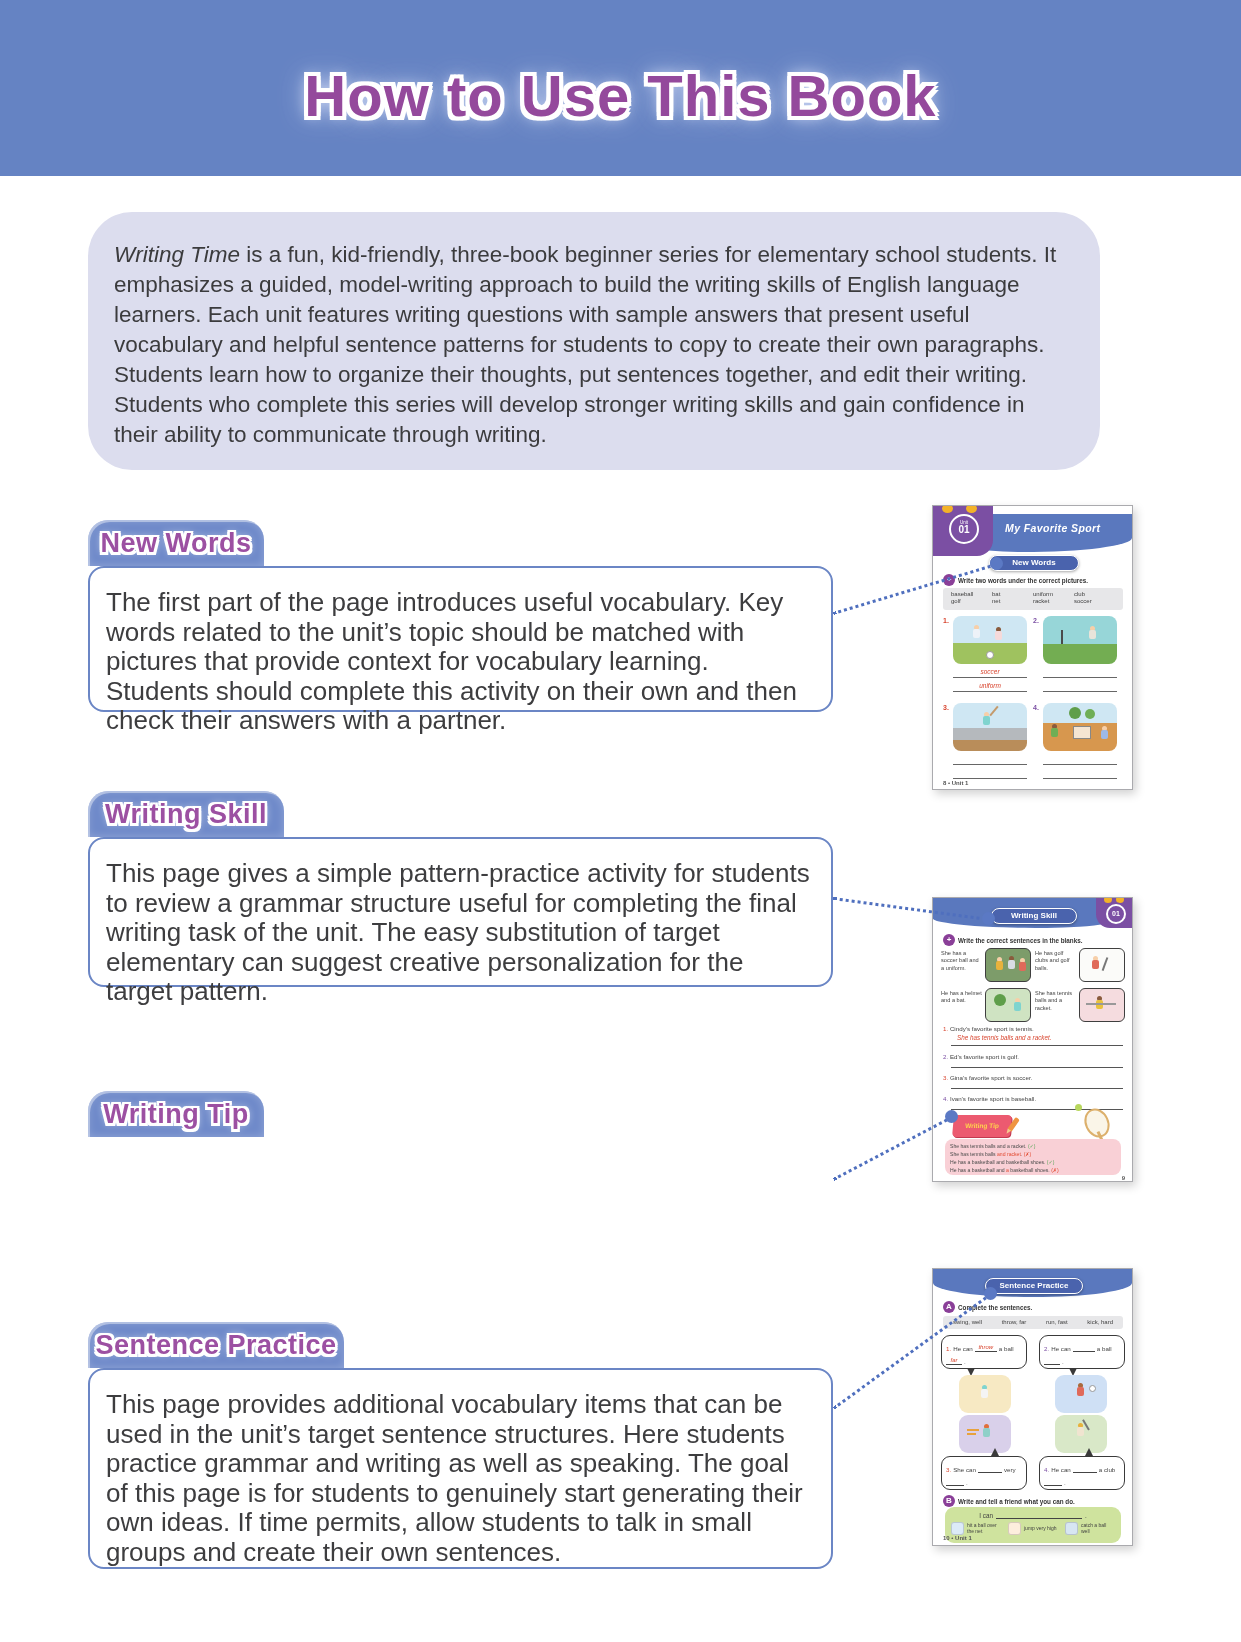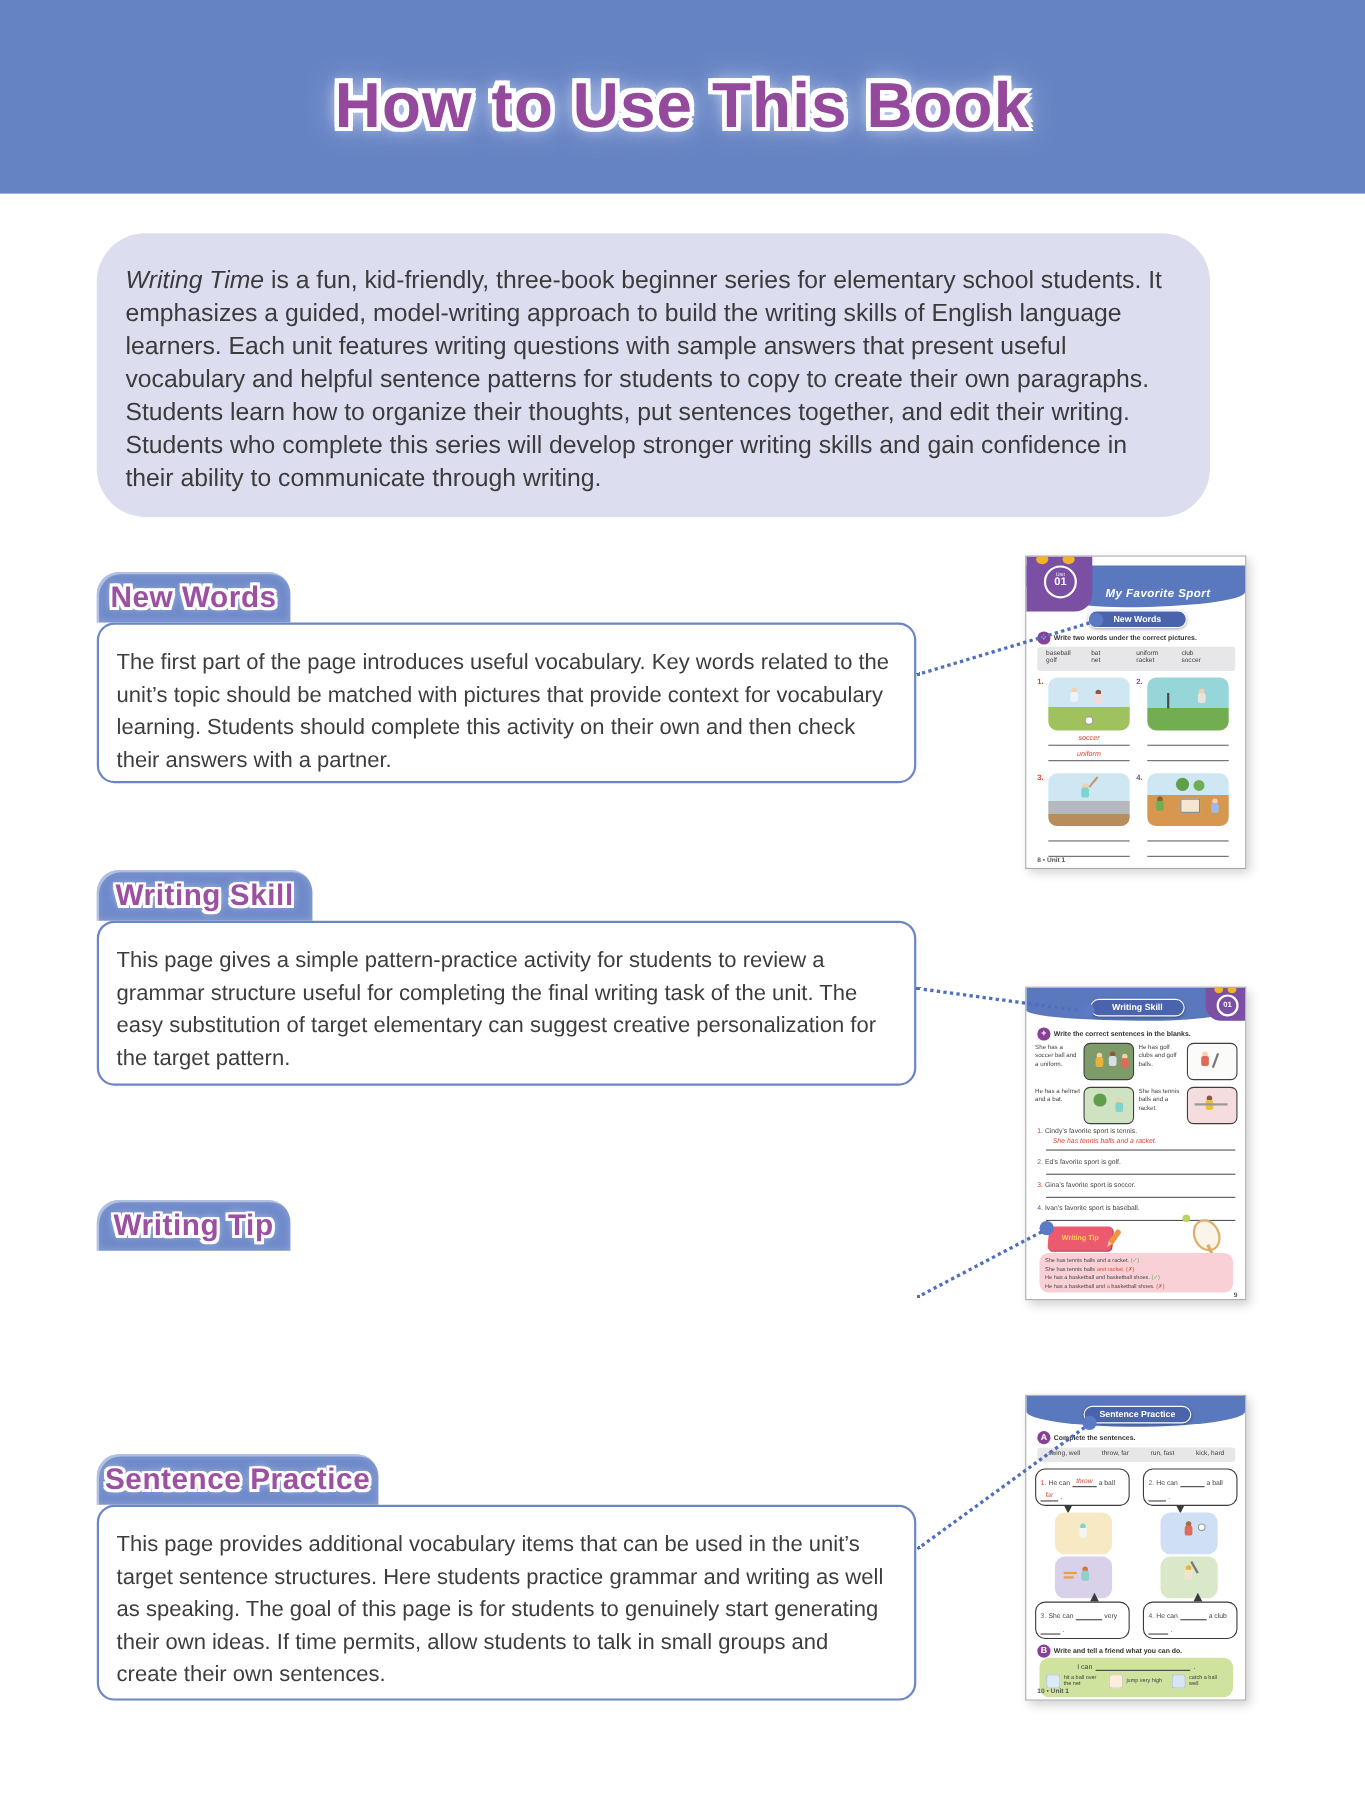--- a/index.html
+++ b/index.html
@@ -23,21 +23,21 @@
   
   .sec{position:absolute;left:88px;width:745px;}
   .tab{position:relative;height:46px;background:#6f8aca;border-radius:20px 20px 0 0;
     display:flex;align-items:center;justify-content:center;z-index:3;
     box-shadow:inset 2px 2px 0 rgba(255,255,255,.4),inset 0 0 8px rgba(255,255,255,.25);}
   .tab span{font-size:27px;font-weight:800;letter-spacing:.5px;color:#9c50a2;
     text-shadow:-2.5px -2.5px 0 #fff,2.5px -2.5px 0 #fff,-2.5px 2.5px 0 #fff,2.5px 2.5px 0 #fff,
       -2.5px 0 0 #fff,2.5px 0 0 #fff,0 -2.5px 0 #fff,0 2.5px 0 #fff,0 0 9px rgba(255,255,255,.95);}
   .secbox{position:relative;background:#fff;border:2.5px solid #6b86c5;border-radius:16px;
     box-sizing:border-box;padding:20px 18px 0 16px;z-index:2;}
-  .secbox p{margin:0;font-size:20px;line-height:29.5px;color:#3d3d3f;}
+  .secbox p{margin:0;font-size:26px;line-height:29.5px;color:#3d3d3f;}
 
   
   .connector{position:absolute;height:0;border-top:3.5px dotted #4f6fbe;transform-origin:0 0;z-index:5;}
   .cdot{position:absolute;width:13px;height:13px;border-radius:50%;background:#5b79c4;z-index:6;}
 
   
   .thumb{position:absolute;left:932px;width:201px;background:#fff;border:1px solid #aaaaae;
     box-shadow:3px 4px 9px rgba(0,0,0,.18);box-sizing:border-box;overflow:hidden;z-index:4;}
   .t-band{position:absolute;left:0;width:100%;background:#5a78be;
     border-radius:0 0 55% 45% / 0 0 14px 20px;}
@@ -147,40 +147,40 @@
   <div class="sec" style="top:1091px">
     <div class="tab" style="width:176px">
       <span>Writing Tip</span>
     </div>
   </div>
 
   <div class="sec" style="top:1322px">
     <div class="tab" style="width:256px">
       <span>Sentence Practice</span>
     </div>
-    <div class="secbox" style="height:178px">
+    <div class="secbox" style="height:201px">
       <p>This page provides additional vocabulary items that can be used in the unit’s target sentence structures. Here students practice grammar and writing as well as speaking. The goal of this page is for students to genuinely start generating their own ideas. If time permits, allow students to talk in small groups and create their own sentences.</p>
     </div>
   </div>
 
   <div class="connector" style="left:833px;top:612px;width:170px;transform:rotate(-16.7deg)"></div>
   <div class="cdot" style="left:990px;top:557px"></div>
 
   <div class="connector" style="left:833px;top:897px;width:156px;transform:rotate(7.7deg)"></div>
   <div class="cdot" style="left:982px;top:912px"></div>
 
   <div class="connector" style="left:833px;top:1178px;width:134px;transform:rotate(-27.7deg)"></div>
   <div class="cdot" style="left:945px;top:1110px"></div>
 
   <div class="connector" style="left:833px;top:1407px;width:194px;transform:rotate(-36deg)"></div>
   <div class="cdot" style="left:984px;top:1287px"></div>
 
   <div class="thumb" style="top:505px;height:285px">
     <div class="t-band" style="top:8px;height:38px"></div>
-    <div class="t-title" style="left:72px;top:28px">My Favorite Sport</div>
+    <div class="t-title" style="left:72px;top:16px">My Favorite Sport</div>
     <div class="t-deco" style="left:0;top:0;width:60px;height:50px;border-radius:0 0 16px 0">
       <span class="bell" style="left:9px"></span>
       <span class="bell" style="left:33px"></span>
       <div class="clock">
         <span class="cu">Unit</span>
         <span class="cn">01</span>
       </div>
     </div>
     <div class="t-pill" style="left:56px;top:49px;width:88px">New Words</div>
     <div class="t-inst" style="top:68px">

